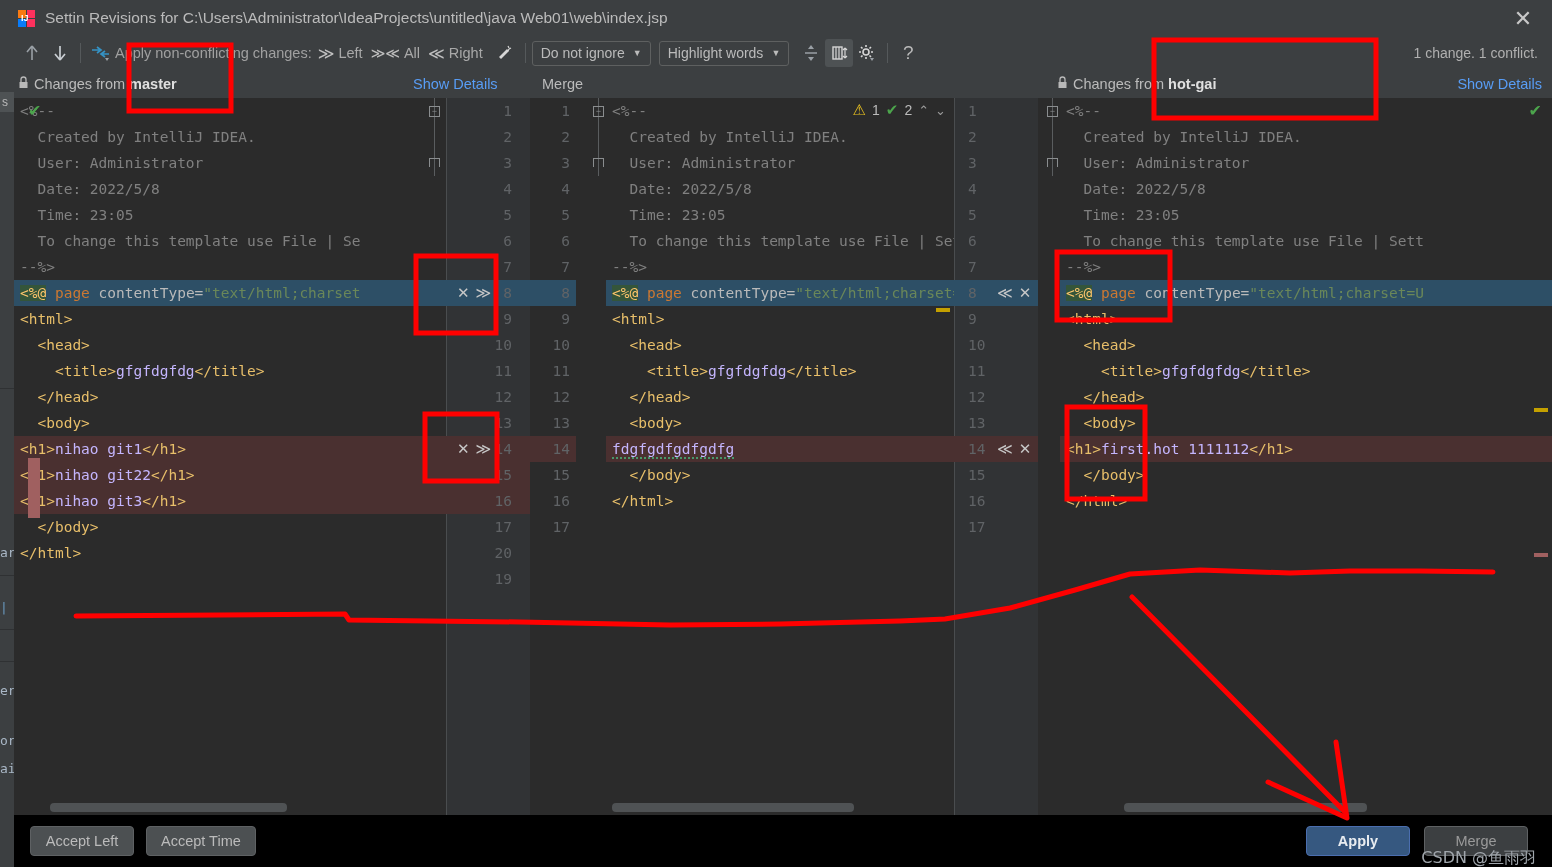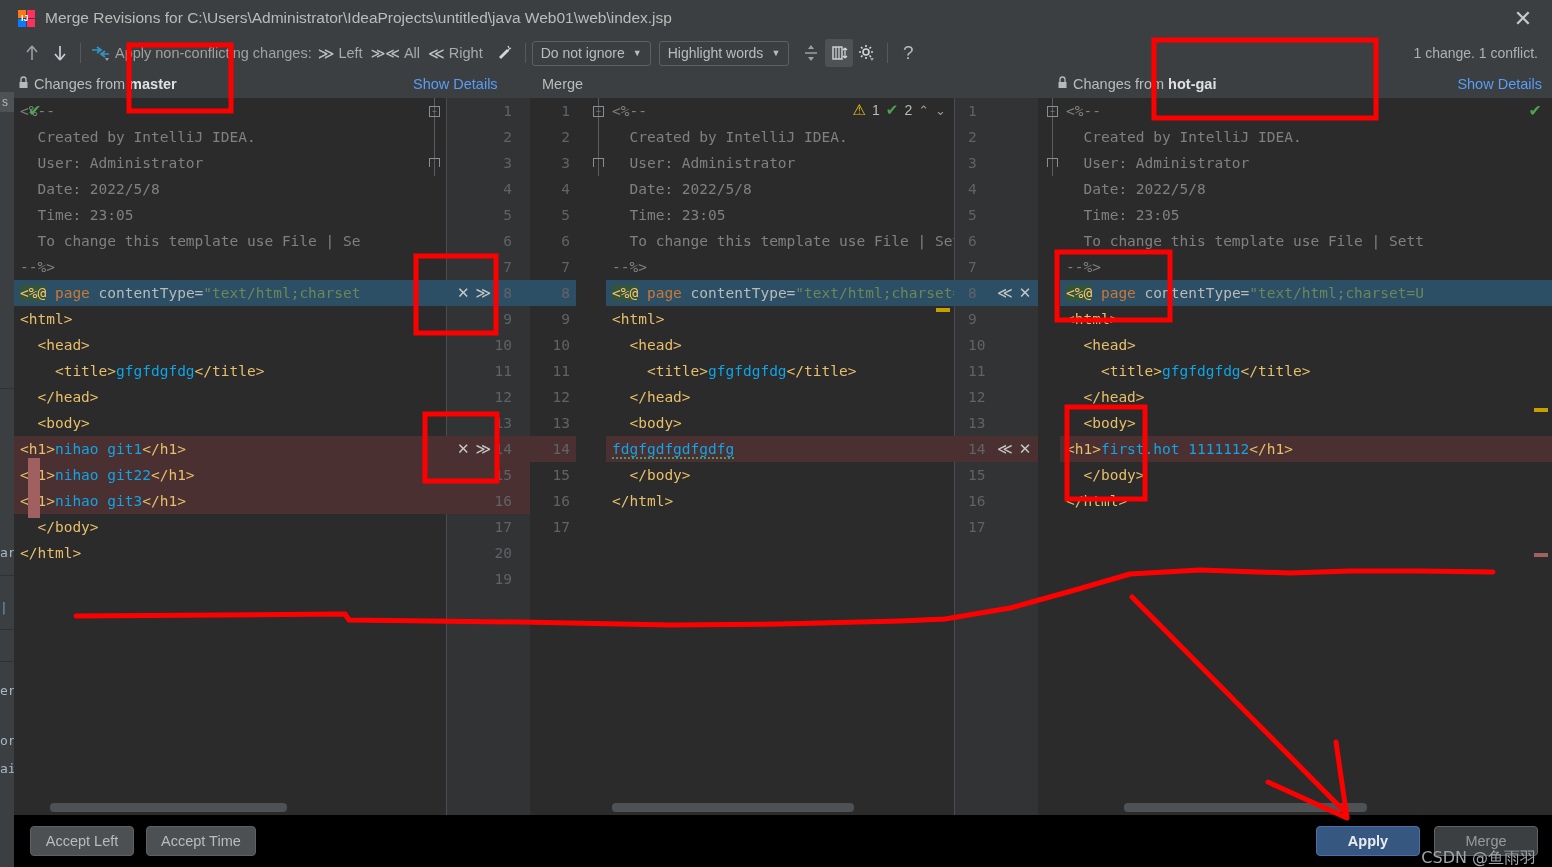--- a/index.html
+++ b/index.html
@@ -129,21 +129,21 @@
     display:inline-block;
   }
 
   
   .t-cmt { color:#808080; }
   .t-tag { color:#e8bf6a; }
   .t-attr{ color:#bababa; }
   .t-str { color:#6a8759; }
   .t-kw  { color:#cc7832; }
   .t-jsp { background:#34553a; color:#ffc66d; }
-  .t-txt { color:#0ea5e9; }
+  .t-txt { color:#c4b5fd; }
   .squig { border-bottom:2px dotted #49986a; }
 
   
   .fold-col { position:absolute; top:0; width:22px; }
   .fold-row { height:26px; position:relative; }
   .fold-line { position:absolute; left:10px; top:0; bottom:0; width:1px; background:#5a5d5f; }
   .fold-minus {
     position:absolute; left:5px; top:8px; width:11px; height:11px;
     border:1px solid #8a8d8f; color:#8a8d8f; font-size:9px; line-height:9px; text-align:center;
   }
@@ -179,21 +179,21 @@
   .btn {
     height:30px; min-width:104px; padding:0 14px; border:1px solid #5e6163;
     border-radius:4px; background:#4c5052; color:#bbbbbb; font-size:14.5px;
     cursor:pointer; font-family:"Liberation Sans",sans-serif;
   }
   .btn-primary {
     background:#365880; border:1px solid #4b6eaf; color:#e8ecf0; font-weight:bold;
   }
   .btn-ghost { background:#3c3f41; color:#9a9a9a; }
   .bb-left { position:absolute; left:16px; display:flex; gap:12px; }
-  .bb-right { position:absolute; right:14px; display:flex; gap:14px; }
+  .bb-right { position:absolute; right:24px; display:flex; gap:14px; }
   .watermark {
     position:absolute; right:16px; bottom:-2px; color:#9fa5ab; font-size:16px;
     font-family:"DejaVu Sans", sans-serif; white-space:nowrap;
   }
 
   
   .annot { position:absolute; left:0; top:0; width:1552px; height:867px;
            pointer-events:none; z-index:50; }
 </style>
 </head>
@@ -217,21 +217,21 @@
   <div class="dialog">
 
     <div class="titlebar">
       <div class="app-icon">
         <span class="q1"></span>
           <span class="q2"></span>
           <span class="q3"></span>
           <span class="q4"></span>
         <span class="ij">IJ</span>
       </div>
-      <div class="title-text">Merge Revisions for C:\Users\Administrator\IdeaProjects\untitled\java Web01\web\index.jsp</div>
+      <div class="title-text">Settin Revisions for C:\Users\Administrator\IdeaProjects\untitled\java Web01\web\index.jsp</div>
       <div class="close-x">✕</div>
     </div>
 
     <div class="toolbar">
       <div class="tb-icon-btn">
         <svg width="16" height="18" viewBox="0 0 16 18">
             <path d="M8 2 L8 16 M8 2 L3 8 M8 2 L13 8" stroke="#9aa0a6" stroke-width="1.6" fill="none"></path>
           </svg>
       </div>
       <div class="tb-icon-btn">

